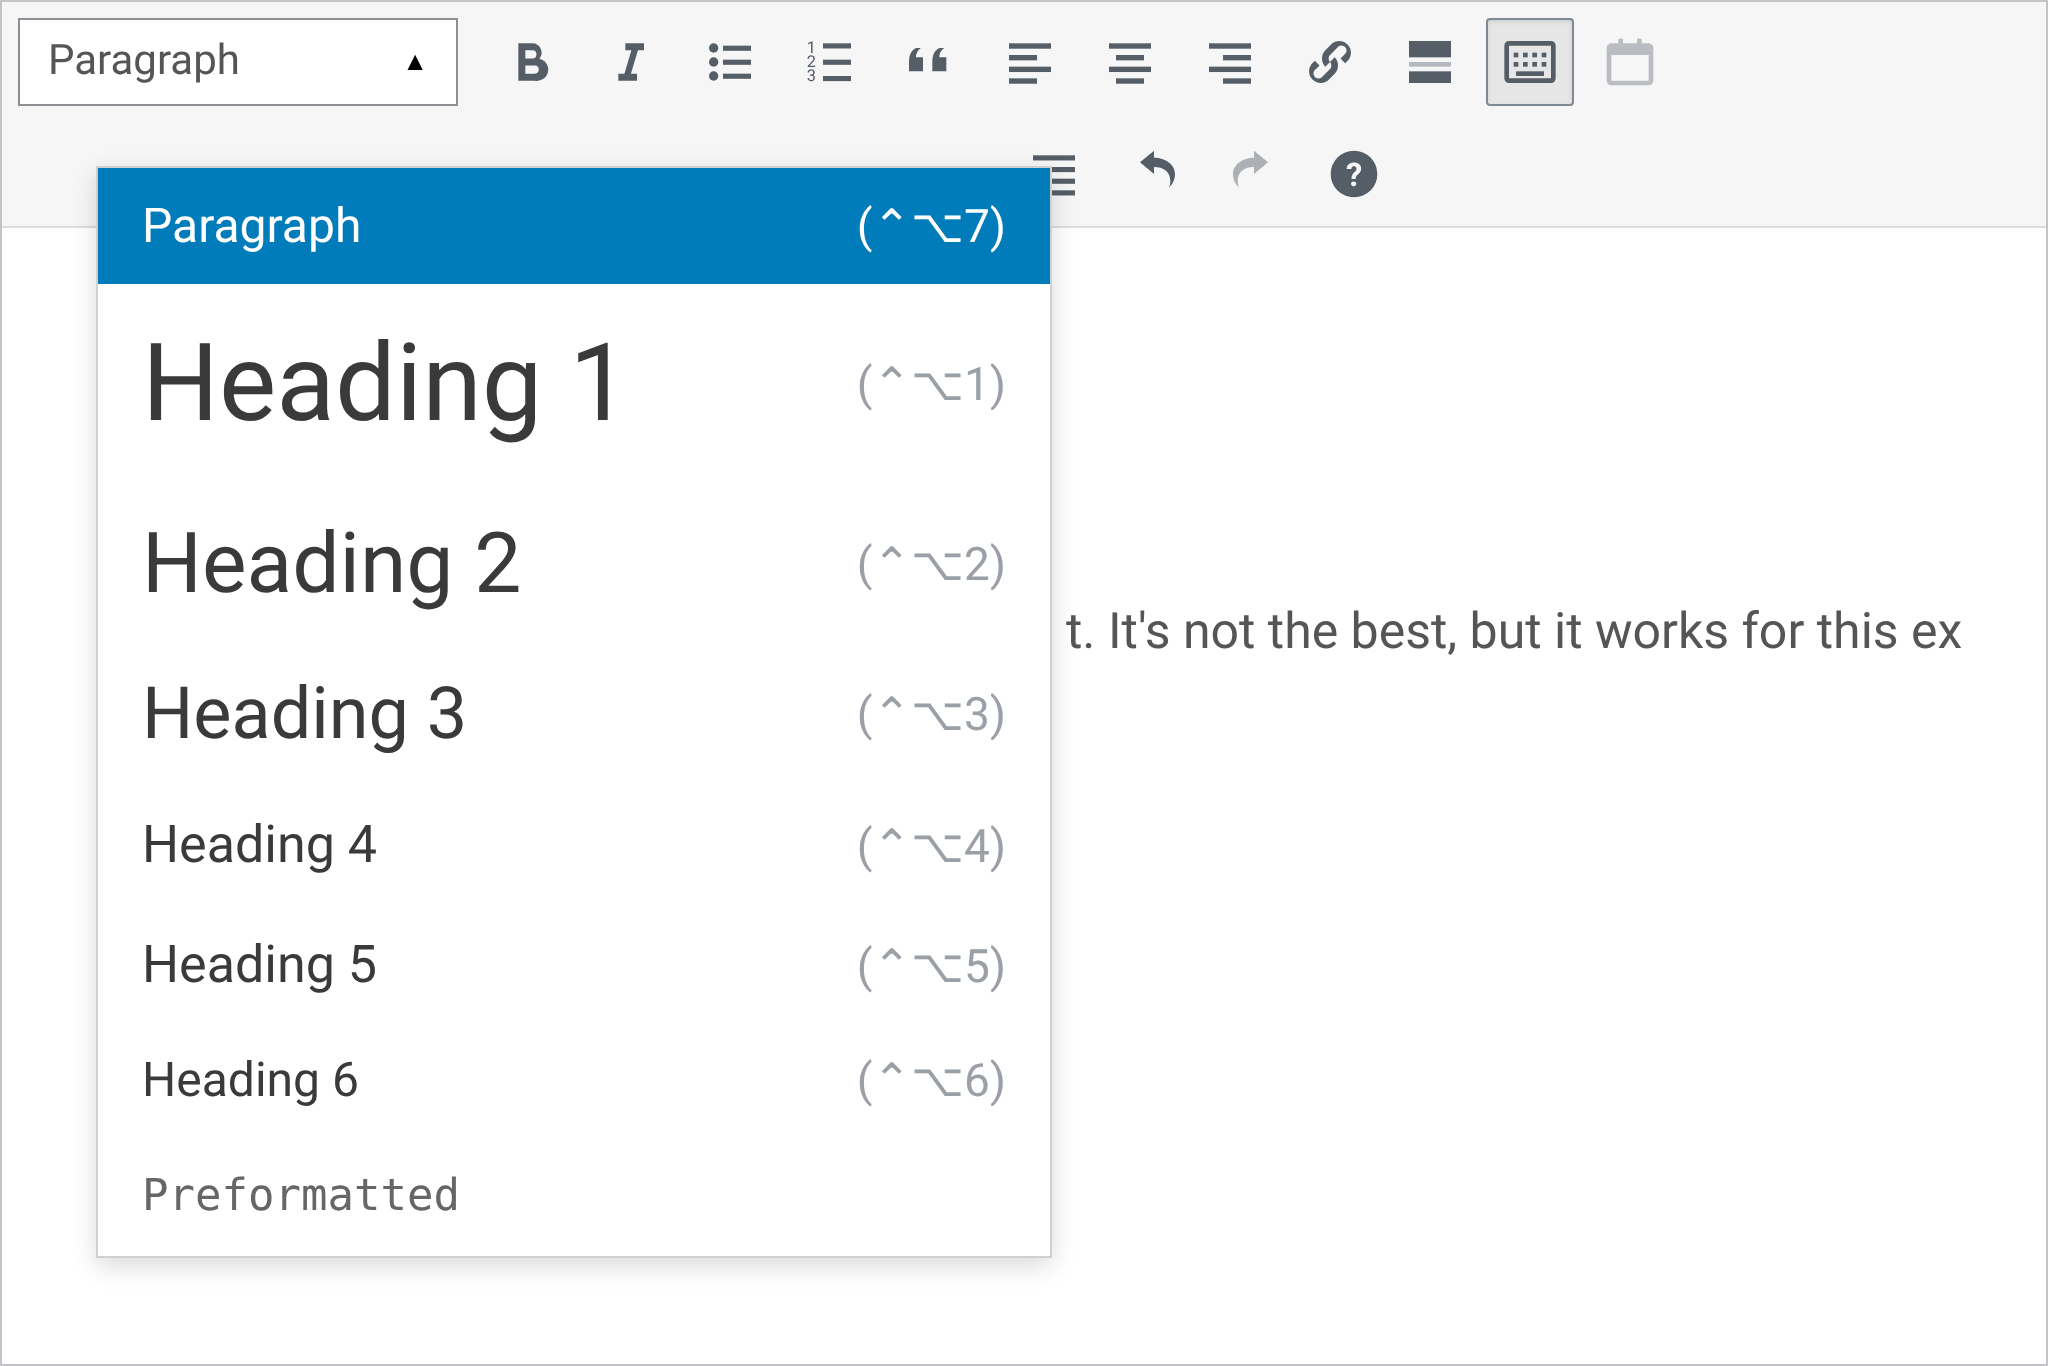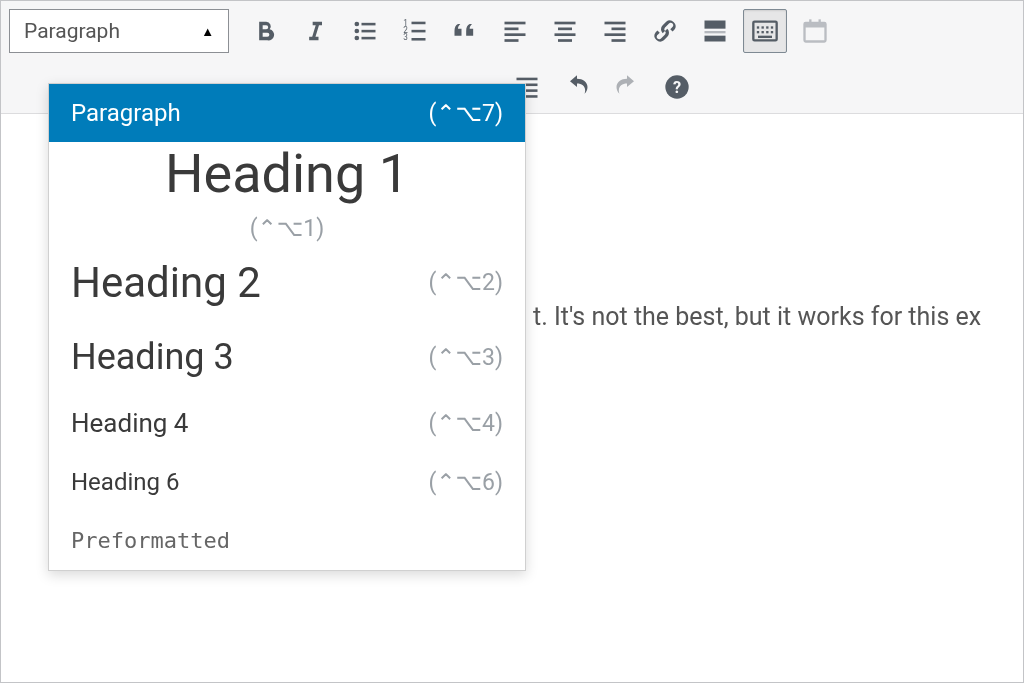--- a/index.html
+++ b/index.html
@@ -100,21 +100,21 @@
   .dd-item.selected {
     background: #007cba;
     color: #fff;
   }
   .dd-item .shortcut {
     color: #9aa0a6;
     font-size: 23px;
   }
   .dd-item.selected .shortcut { color: #fff; }
   .dd-paragraph { font-size: 24px; height: 58px; }
-  .dd-h1 { height: 100px; flex-direction: column; }
+  .dd-h1 { height: 100px; }
   .dd-h1 .label { font-size: 54px; font-weight: 400; }
   .dd-h2 { height: 80px; }
   .dd-h2 .label { font-size: 42px; font-weight: 400; }
   .dd-h3 { height: 70px; }
   .dd-h3 .label { font-size: 36px; font-weight: 400; }
   .dd-h4 { height: 62px; }
   .dd-h4 .label { font-size: 26px; font-weight: 400; }
   .dd-h5 { height: 58px; }
   .dd-h5 .label { font-size: 26px; font-weight: 400; }
   .dd-h6 { height: 56px; }
@@ -293,20 +293,24 @@
     <span class="shortcut">(⌃⌥2)</span>
   </div>
   <div class="dd-item dd-h3">
     <span class="label">Heading 3</span>
     <span class="shortcut">(⌃⌥3)</span>
   </div>
   <div class="dd-item dd-h4">
     <span class="label">Heading 4</span>
     <span class="shortcut">(⌃⌥4)</span>
   </div>
+  <div class="dd-item dd-h5">
+    <span class="label">Heading 5</span>
+    <span class="shortcut">(⌃⌥5)</span>
+  </div>
   <div class="dd-item dd-h6">
     <span class="label">Heading 6</span>
     <span class="shortcut">(⌃⌥6)</span>
   </div>
   <div class="dd-item dd-pre">
     <span class="label">Preformatted</span>
   </div>
 </div>
 
 </body></html>

